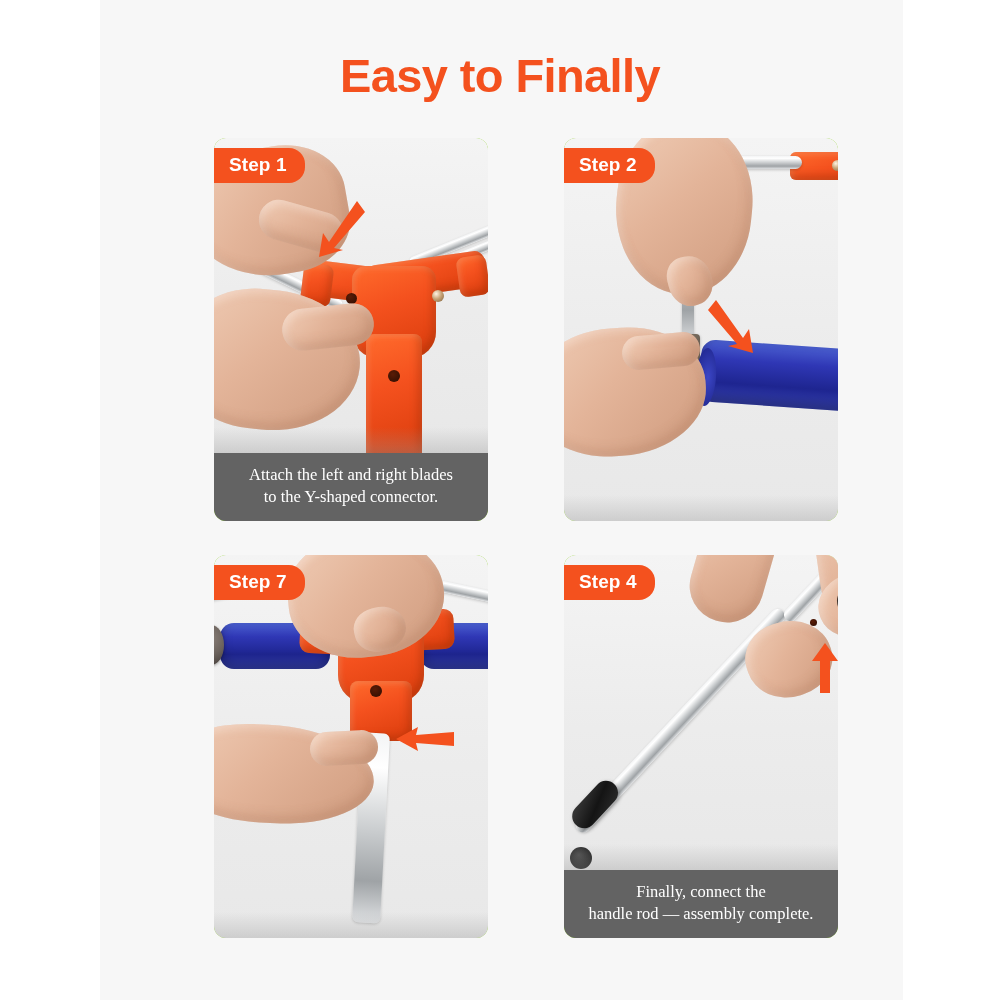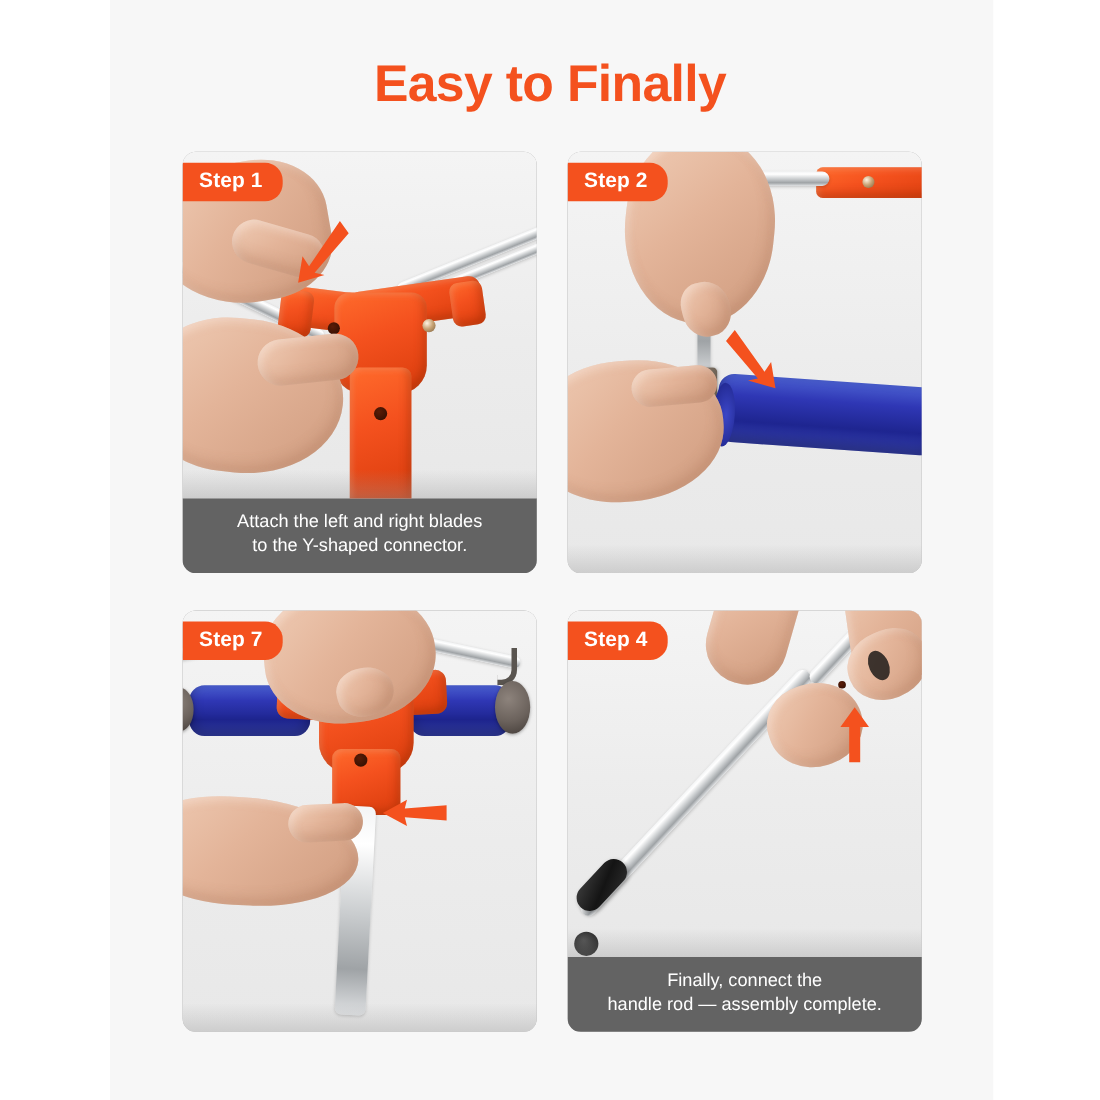--- a/index.html
+++ b/index.html
@@ -48,23 +48,24 @@
     grid-template-columns:322px 322px;
     grid-template-rows:383px 383px;
     column-gap:28px;
     row-gap:34px;
   }
 
   .card {
     position:relative;
     border-radius:12px;
     overflow:hidden;
-    background:#a3a3a3;
+    background:#84cc16;
     display:flex;
     flex-direction:column;
+    margin-left:48px;
   }
 
   
   .photo {
     position:relative;
     flex:1 1 auto;
     background:linear-gradient(180deg,#f4f4f4 0%,#ececec 55%,#e8e8e8 100%);
     overflow:hidden;
   }
 
@@ -91,20 +92,21 @@
     background:#636363;
     color:#ffffff;
     font-size:16.5px;
     line-height:1.32;
     text-align:center;
     display:flex;
     align-items:center;
     justify-content:center;
     padding:6px 12px 8px;
     white-space:pre-line;
+    font-family:Liberation Serif, serif;
   }
 
   
   .skin {
     position:absolute;
     background:linear-gradient(135deg,#f0cdb6 0%,#e3b499 45%,#cf9b7e 100%);
     box-shadow:inset -4px -6px 12px rgba(150,100,70,.25),
                inset 3px 3px 8px rgba(255,240,230,.5);
   }
   .rod {

